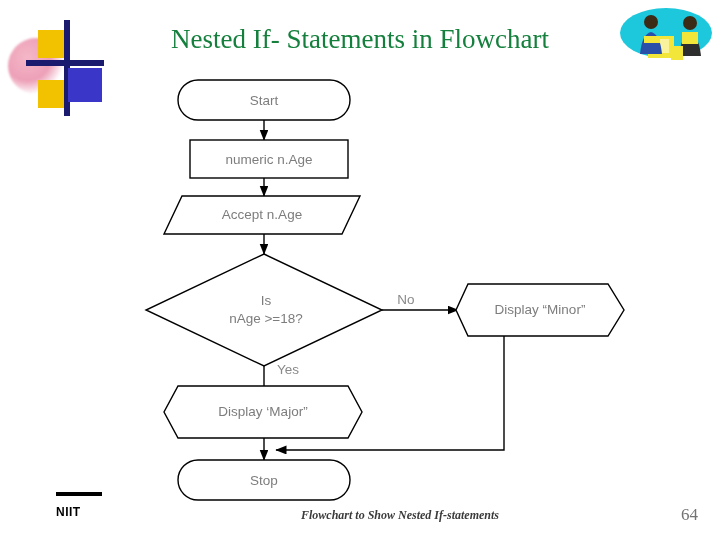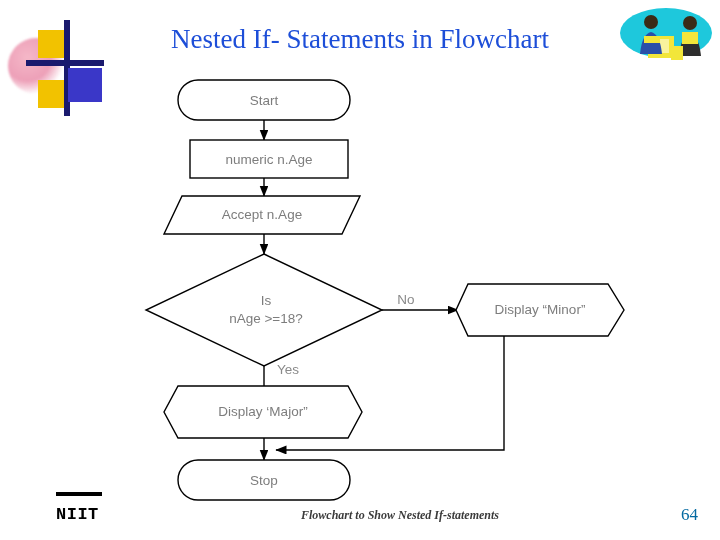--- a/index.html
+++ b/index.html
@@ -85,21 +85,21 @@
 
   
   .title {
     position: absolute;
     left: 95px;
     top: 24px;
     width: 530px;
     text-align: center;
     font-family: "Liberation Serif", serif;
     font-size: 27px;
-    color: #1d4ed8;
+    color: #15803d;
     white-space: nowrap;
   }
 
   
   .chart {
     position: absolute;
     left: 0;
     top: 62px;
     width: 616px;
     height: 440px;
@@ -138,23 +138,23 @@
     left: 56px;
     top: 492px;
     width: 46px;
     height: 4px;
     background: #000000;
   }
   .footer-brand {
     position: absolute;
     left: 56px;
     top: 505px;
-    font-family: Liberation Mono, monospace;
+    font-family: Liberation Sans, sans-serif;
     font-weight: bold;
-    font-size: 17px;
+    font-size: 12px;
     color: #000000;
     letter-spacing: 0.5px;
   }
   .footer-caption {
     position: absolute;
     left: 240px;
     top: 508px;
     width: 320px;
     text-align: center;
     font-family: "Liberation Serif", serif;
@@ -162,21 +162,21 @@
     font-weight: bold;
     font-size: 12px;
     color: #3b3b3b;
   }
   .page-number {
     position: absolute;
     right: 22px;
     top: 505px;
     font-family: "Liberation Serif", serif;
     font-size: 17px;
-    color: #0369a1;
+    color: #737373;
     margin-left: 27px;
   }
 </style>
 </head>
 <body>
 
 <div class="logo-deco">
   <div class="blob"></div>
   <div class="sq-yellow"></div>
   <div class="sq-yellow2"></div>

